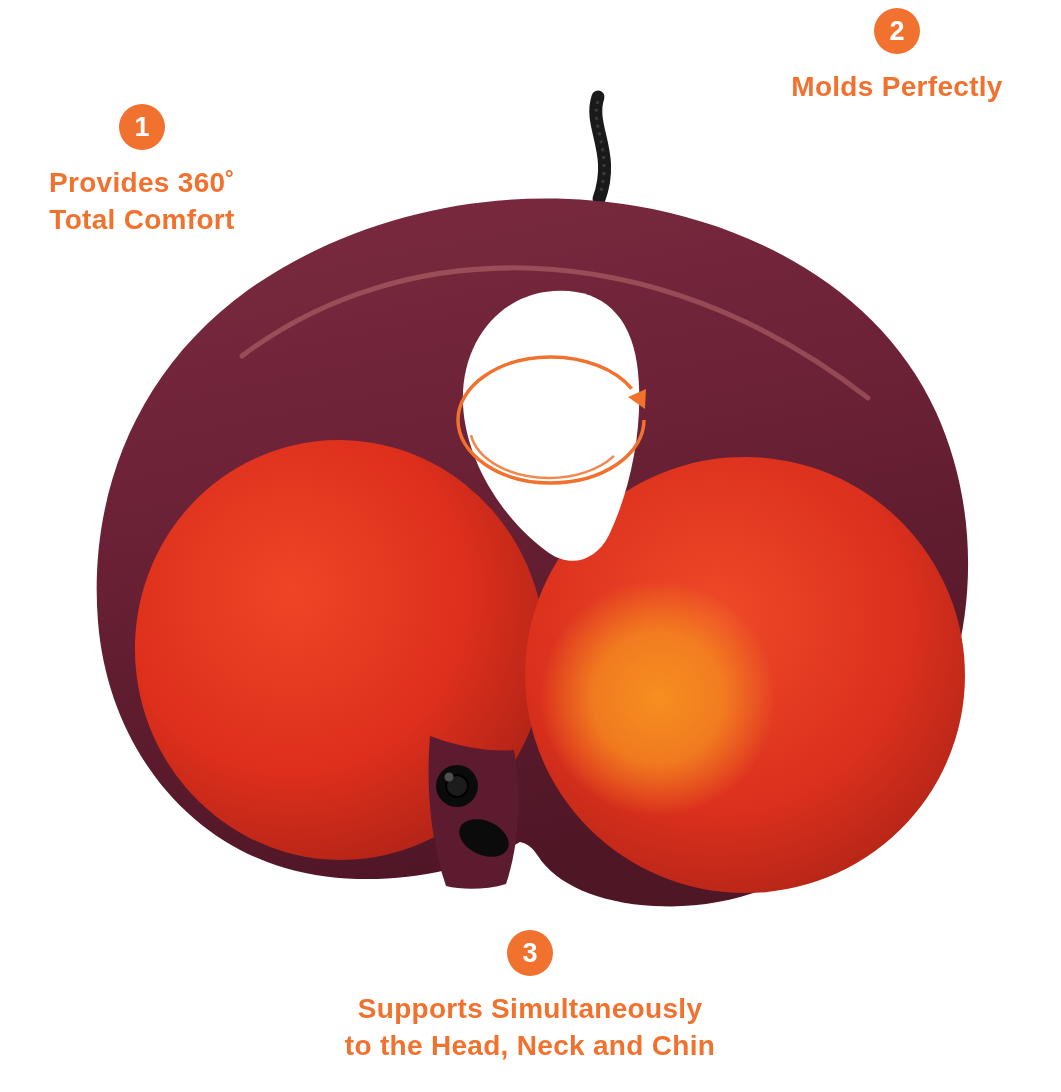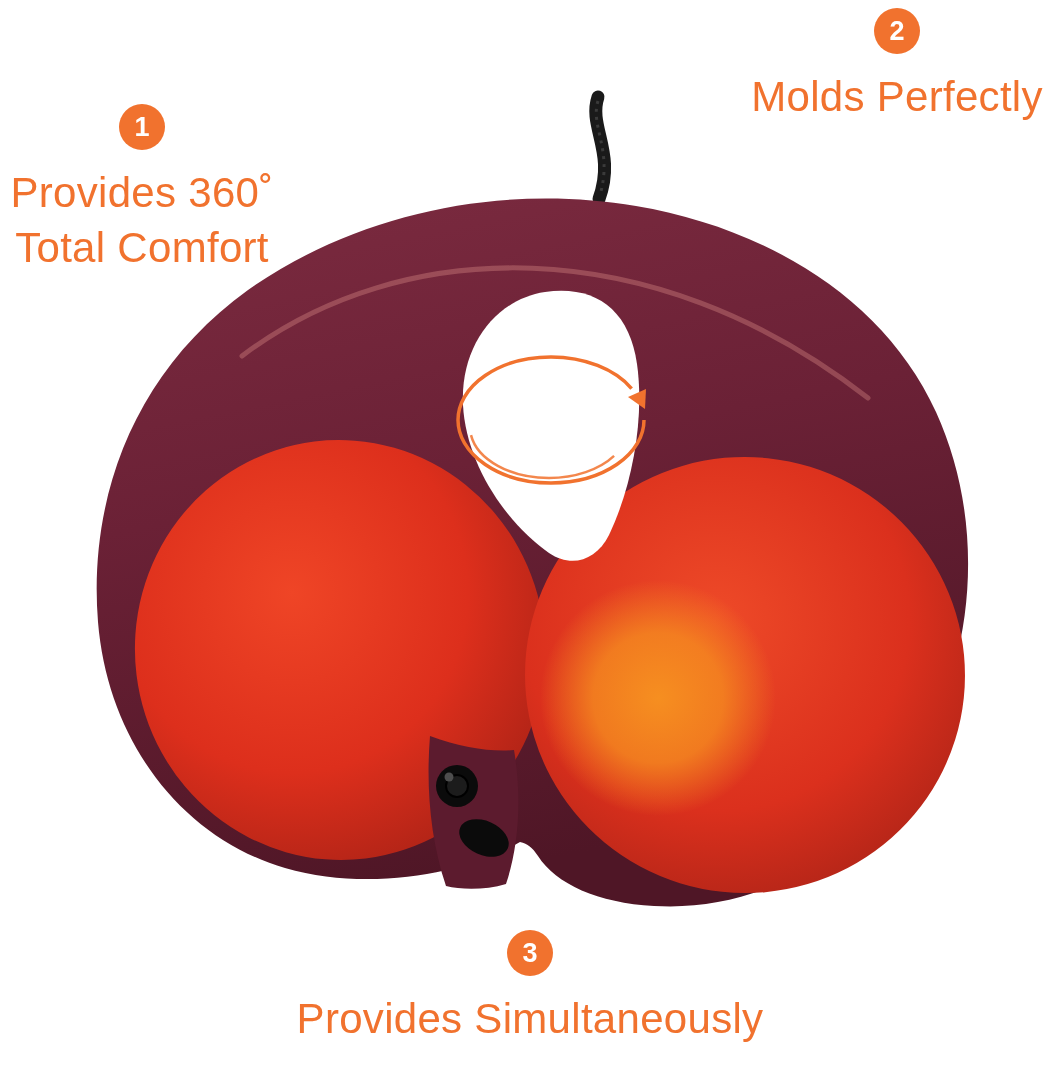--- a/index.html
+++ b/index.html
@@ -9,21 +9,21 @@
     background:var(--background, #ffffff); overflow:hidden;
   }
   svg.pillow { position:absolute; left:0; top:0; }
   .callout { position:absolute; text-align:center; color:var(--accent, #F1722E); }
   .badge {
     width:46px; height:46px; margin:0 auto 15px; border-radius:50%;
     background:var(--accent, #F1722E); color:#ffffff;
     display:flex; align-items:center; justify-content:center;
     font-size:27px; font-weight:bold;
   }
-  .callout-text { font-size:42px; font-weight:normal; line-height:1.32; letter-spacing:0.3px; }
+  .callout-text { font-size:28px; font-weight:bold; line-height:1.32; letter-spacing:0.3px; }
   .callout-1 { left:-6px;  top:104px; width:296px; }
   .callout-2 { left:747px; top:8px;   width:300px; }
   .callout-3 { left:178px; top:930px; width:704px; }
 </style>
 </head>
 <body>
 
 <div class="stage">
 
   <svg class="pillow" width="1061" height="1092" viewBox="0 0 1061 1092">
@@ -115,17 +115,18 @@
     <div class="callout-text">
       <div>Molds Perfectly</div>
     </div>
   </div>
 
   <div class="callout callout-3">
     <div class="badge">
       <span>3</span>
     </div>
     <div class="callout-text">
-      <div>Provides Simultaneously</div>
+      <div>Supports Simultaneously</div>
+      <div>to the Head, Neck and Chin</div>
     </div>
   </div>
 
 </div>
 
 </body></html>

